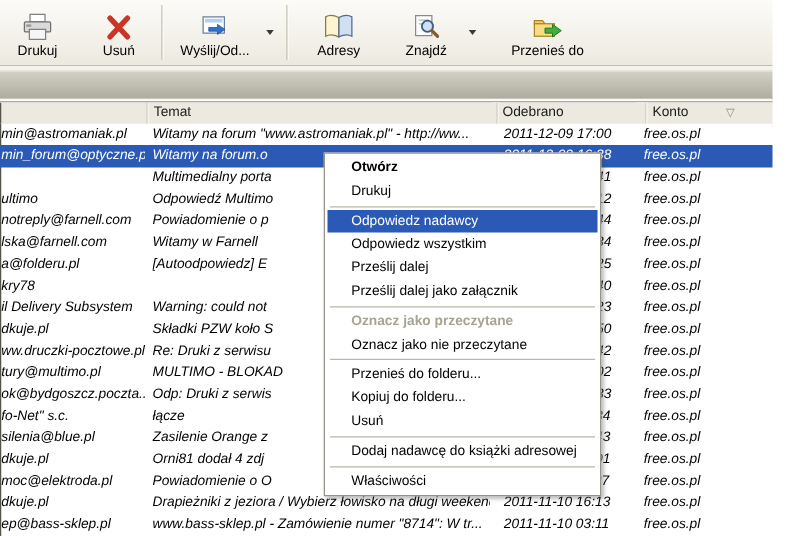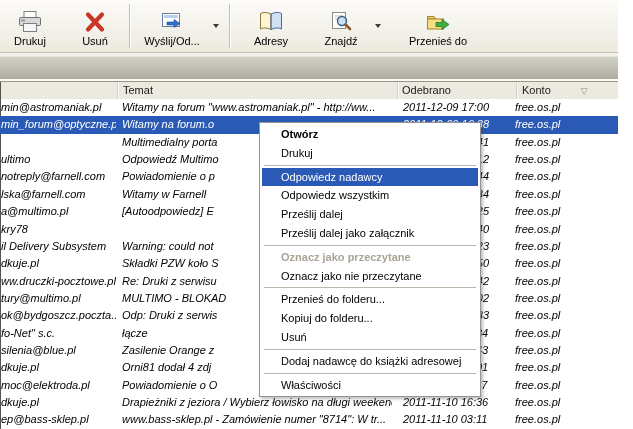--- a/index.html
+++ b/index.html
@@ -179,21 +179,21 @@
         <div class="cell c-received">2011-12-07 02:44</div>
         <div class="cell c-account">free.os.pl</div>
       </div>
       <div class="row">
         <div class="cell c-sender">lska@farnell.com</div>
         <div class="cell c-subject">Witamy w Farnell</div>
         <div class="cell c-received">2011-12-07 02:34</div>
         <div class="cell c-account">free.os.pl</div>
       </div>
       <div class="row">
-        <div class="cell c-sender">a@multimo.pl</div>
+        <div class="cell c-sender">a@folderu.pl</div>
         <div class="cell c-subject">[Autoodpowiedz] E</div>
         <div class="cell c-received">2011-12-07 01:25</div>
         <div class="cell c-account">free.os.pl</div>
       </div>
       <div class="row">
         <div class="cell c-sender">kry78</div>
         <div class="cell c-subject"></div>
         <div class="cell c-received">2011-12-06 21:40</div>
         <div class="cell c-account">free.os.pl</div>
       </div>
@@ -247,21 +247,21 @@
       </div>
       <div class="row">
         <div class="cell c-sender">moc@elektroda.pl</div>
         <div class="cell c-subject">Powiadomienie o O</div>
         <div class="cell c-received">2011-11-11 21:27</div>
         <div class="cell c-account">free.os.pl</div>
       </div>
       <div class="row">
         <div class="cell c-sender">dkuje.pl</div>
         <div class="cell c-subject">Drapieżniki z jeziora / Wybierz łowisko na długi weekend</div>
-        <div class="cell c-received">2011-11-10 16:36</div>
+        <div class="cell c-received">2011-11-10 16:13</div>
         <div class="cell c-account">free.os.pl</div>
       </div>
       <div class="row">
         <div class="cell c-sender">ep@bass-sklep.pl</div>
         <div class="cell c-subject">www.bass-sklep.pl - Zamówienie numer "8714": W tr...</div>
         <div class="cell c-received">2011-11-10 03:11</div>
         <div class="cell c-account">free.os.pl</div>
       </div>
     </div>
 

